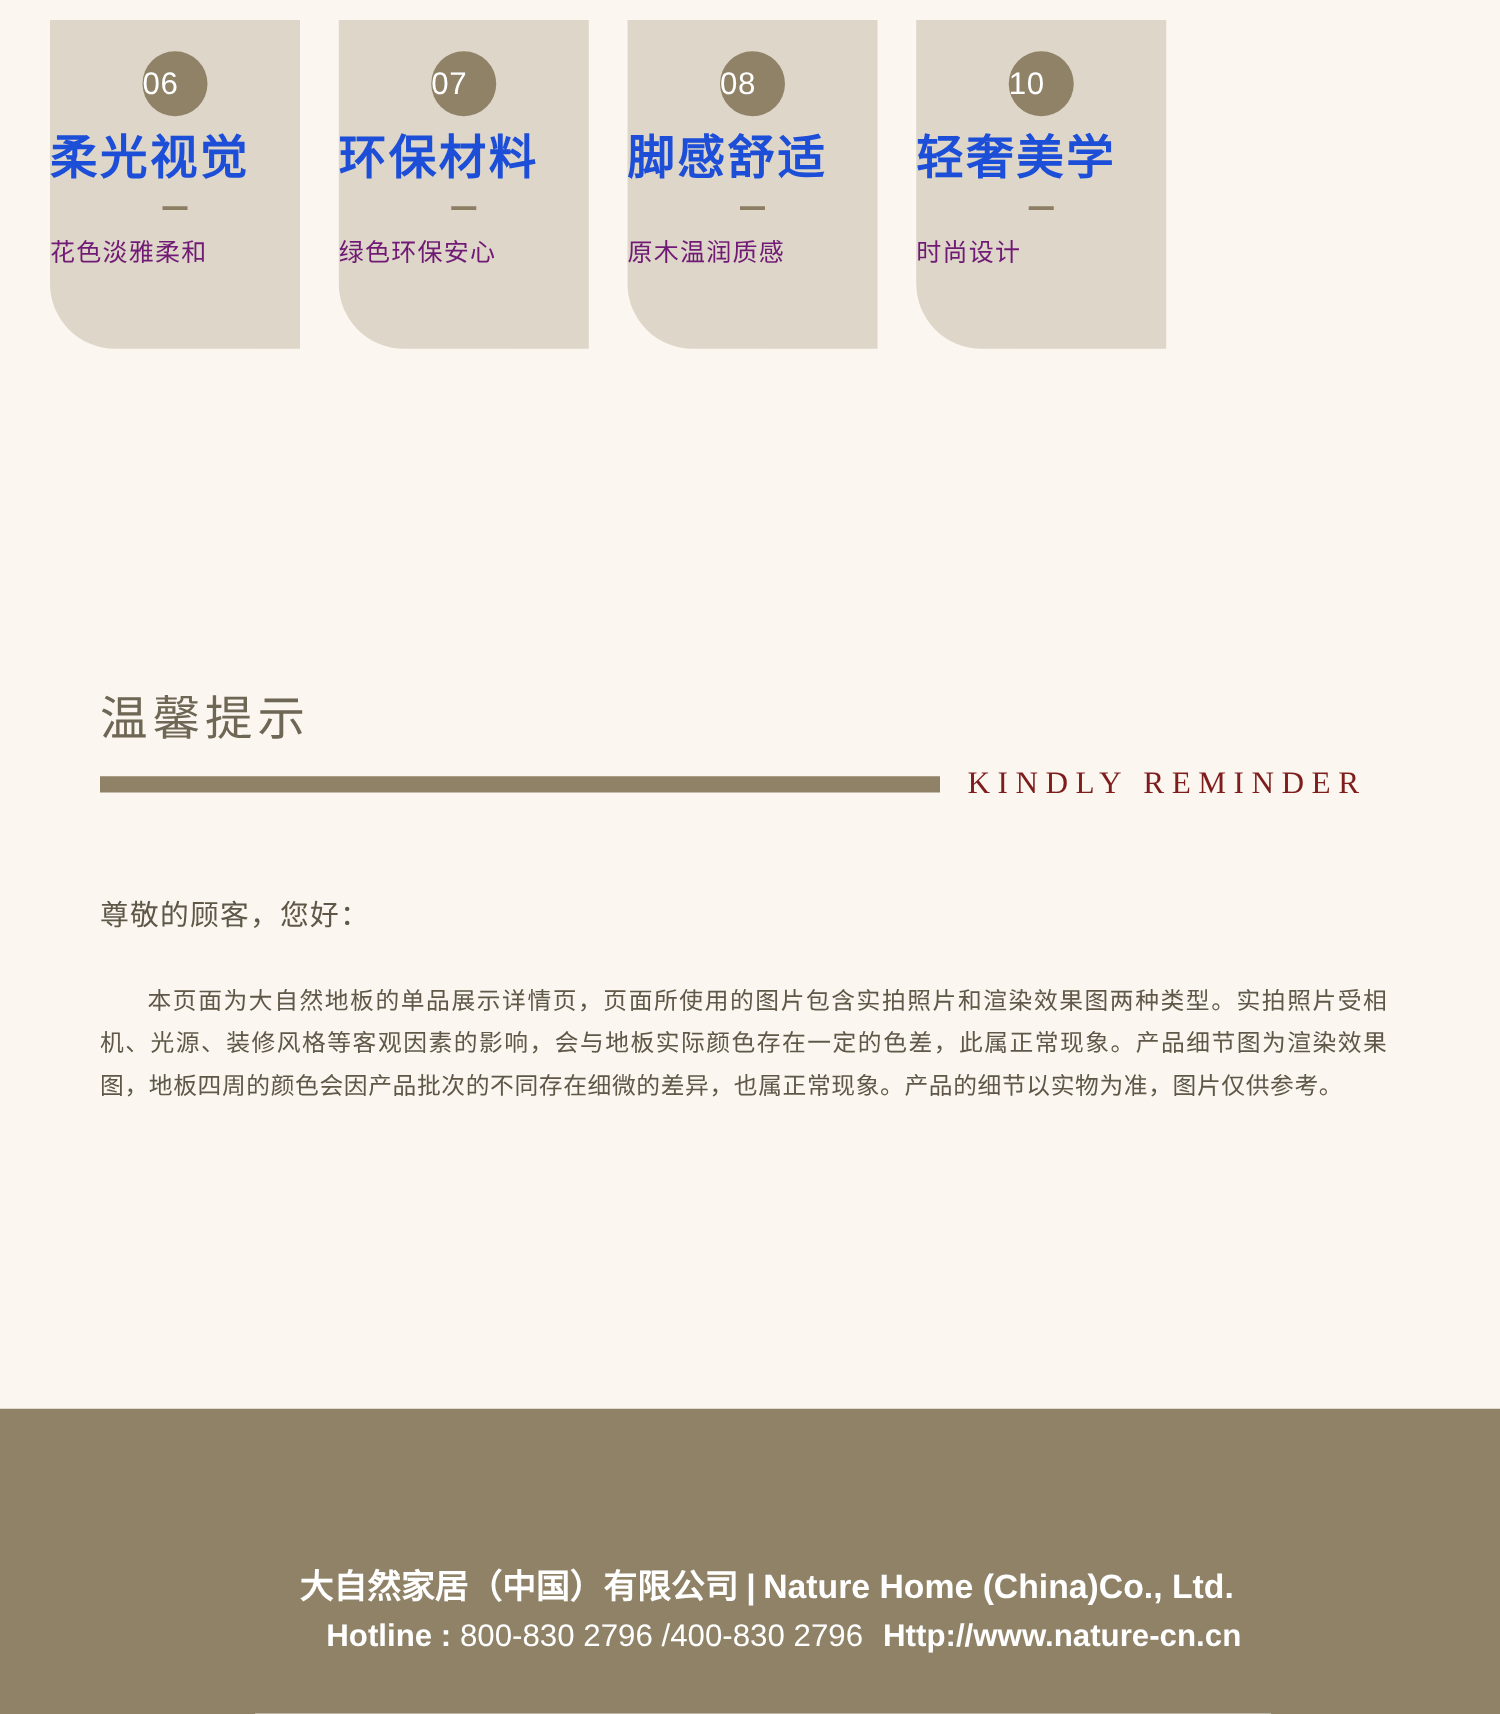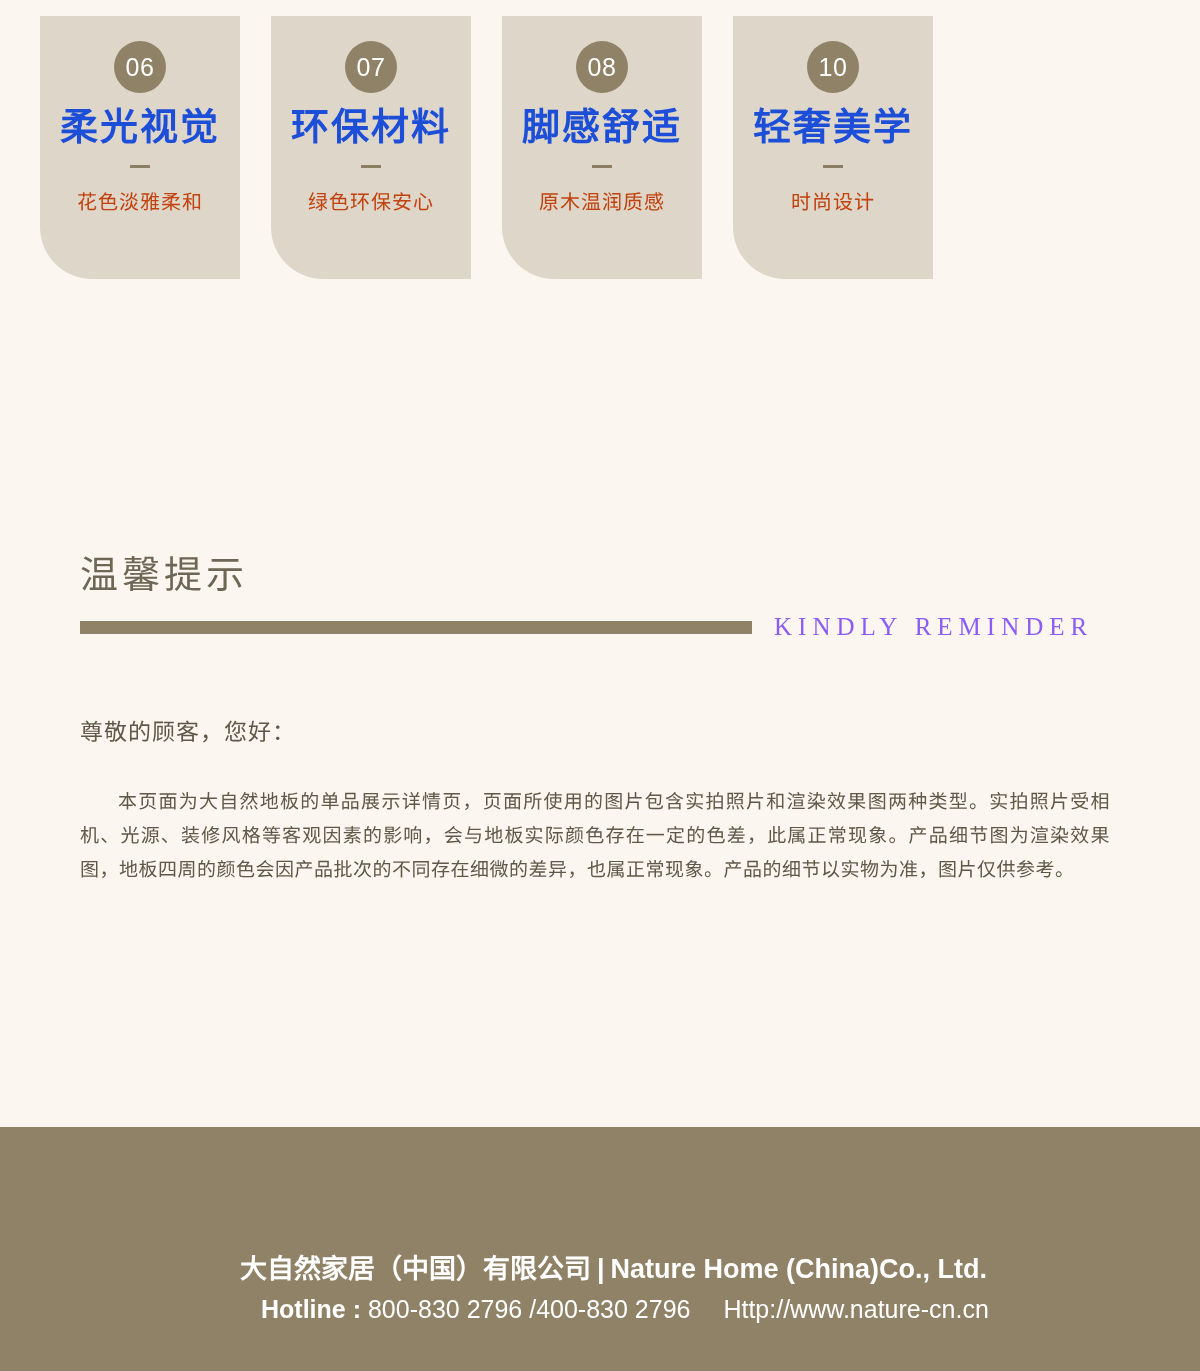--- a/index.html
+++ b/index.html
@@ -23,21 +23,20 @@
     box-sizing: border-box;
   }
   .feature-card {
     width: 200px;
     height: 263px;
     background: #ddd6c9;
     border-bottom-left-radius: 52px;
     position: relative;
     box-sizing: border-box;
     padding-top: 25px;
-    text-align: center;
     flex: 0 0 auto;
   }
   .feature-num {
     width: 52px;
     height: 52px;
     border-radius: 50%;
     background: #8f8267;
     color: #ffffff;
     font-size: 25px;
     line-height: 52px;
@@ -54,21 +53,21 @@
     margin: 0 0 8px 0;
   }
   .feature-dash {
     width: 20px;
     height: 3px;
     background: #8b7e63;
     margin: 14px auto 18px auto;
   }
   .feature-sub {
     font-size: 20px;
-    color: #c2410c;
+    color: #701a75;
     letter-spacing: 1px;
   }
 
   
   .reminder {
     padding: 0 80px;
     margin-top: 265px;
     box-sizing: border-box;
   }
   .reminder-title {
@@ -85,21 +84,21 @@
   }
   .reminder-bar {
     width: 672px;
     height: 13px;
     background: #8f8267;
     flex: 0 0 auto;
   }
   .reminder-en {
     font-family: "Liberation Serif", "DejaVu Serif", serif;
     font-size: 25px;
-    color: #8b5cf6;
+    color: #7f1d1d;
     letter-spacing: 6px;
     white-space: nowrap;
   }
   .reminder-greeting {
     margin-top: 72px;
     font-size: 23px;
     color: #5f5848;
     letter-spacing: 1px;
   }
   .reminder-body {
@@ -143,21 +142,22 @@
   .footer-contact {
     margin-top: 9px;
     font-size: 25px;
     white-space: nowrap;
   }
   .footer-contact .label {
     font-weight: bold;
     margin-left: 21px;
   }
   .footer-contact .url {
-    margin-left: 26px;
+    margin-left: 9px;
+    font-weight: bold;
   }
 </style>
 </head>
 <body>
 
 <div class="feature-row">
 
   <div class="feature-card">
     <div class="feature-num">06</div>
     <div class="feature-title">柔光视觉</div>

